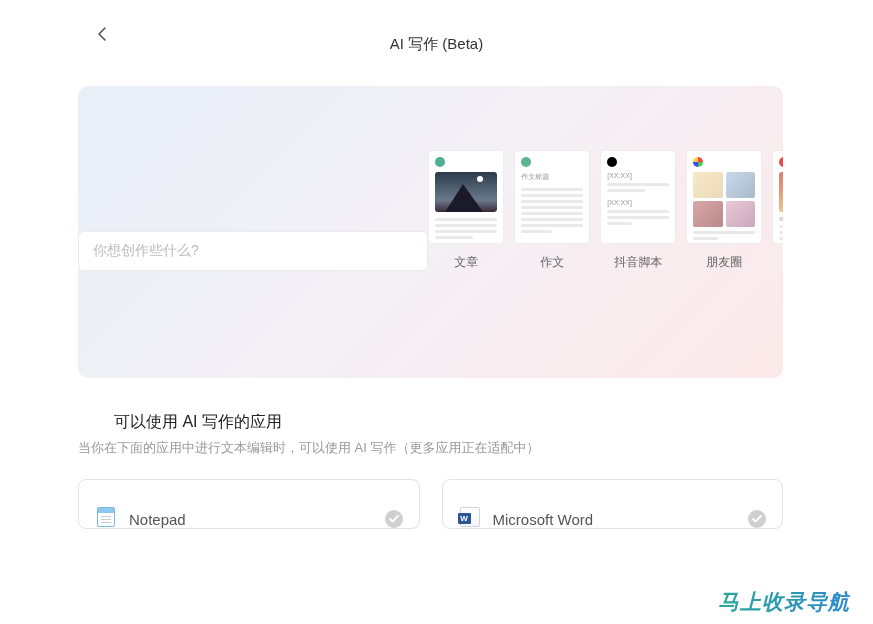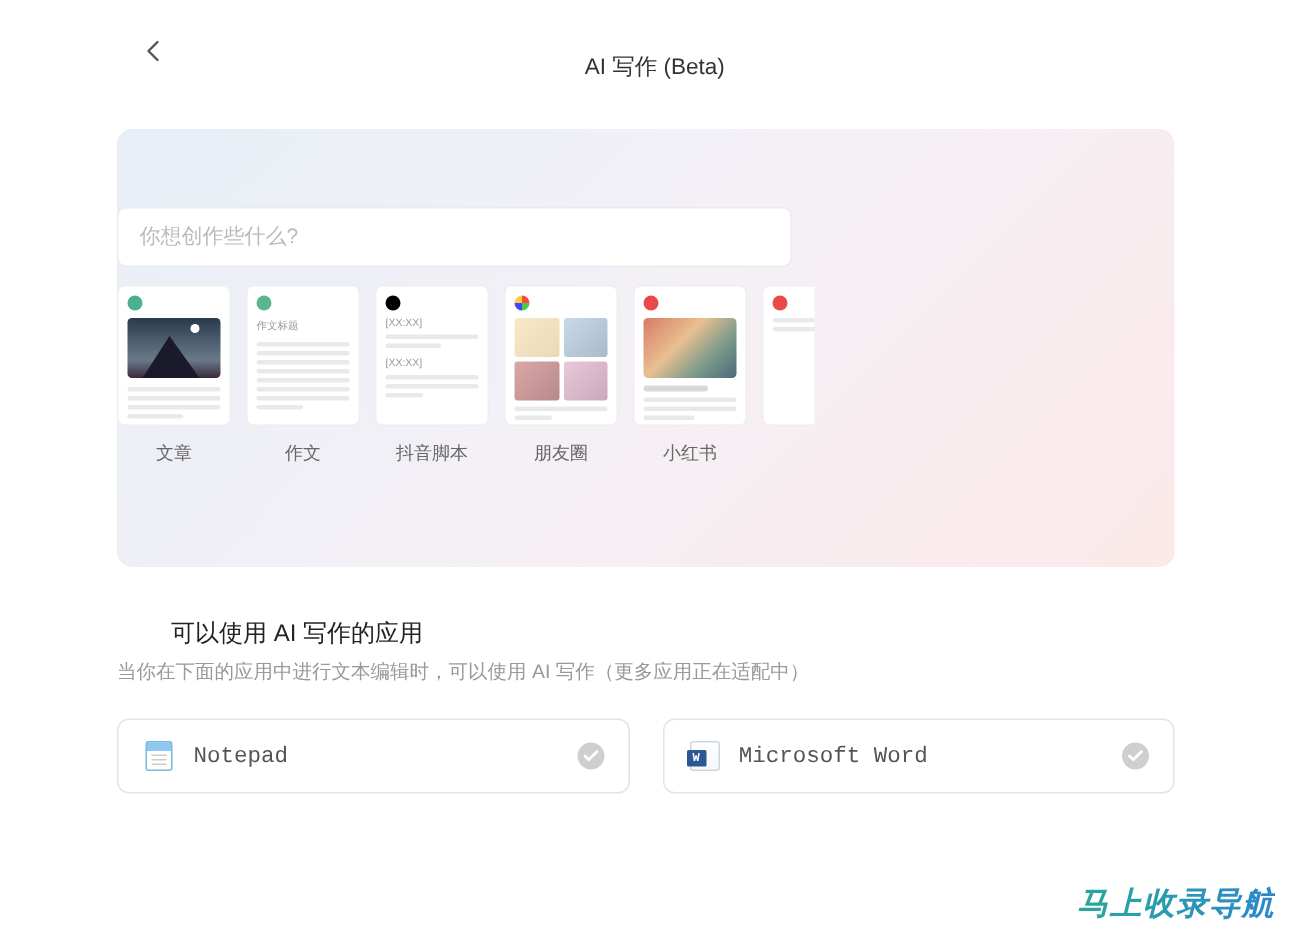--- a/index.html
+++ b/index.html
@@ -39,22 +39,22 @@
       top: 86px;
       width: 705px;
       height: 292px;
       border-radius: 10px;
       background: linear-gradient(135deg, #e8eff7 0%, #f4f0f6 50%, #fce9e9 100%);
       padding-top: 52px;
       overflow: hidden;
     }
     .preview-wrap {
       display: flex;
-      flex-direction: column;
-      align-items: flex-start;
+      flex-direction: row;
+      align-items: flex-end;
     }
     .search-input {
       width: 450px;
       height: 40px;
       background: #fff;
       border: 1px solid #ebebeb;
       border-radius: 6px;
       padding: 0 14px;
       font-size: 14px;
       color: #bbb;
@@ -207,24 +207,23 @@
     .apps-row {
       display: flex;
       gap: 22px;
     }
     .app-card {
       flex: 1;
       height: 50px;
       border: 1px solid #e3e3e3;
       border-radius: 8px;
       display: flex;
-      align-items: center;
+      align-items: flex-end;
       padding: 0 16px;
       gap: 12px;
-      font-family: Liberation Mono, monospace;
     }
     .app-icon {
       width: 22px;
       height: 22px;
       display: flex;
       align-items: center;
       justify-content: center;
     }
     .notepad-icon {
       background: linear-gradient(#8cc8f0, #8cc8f0 30%, #fff 30%);

